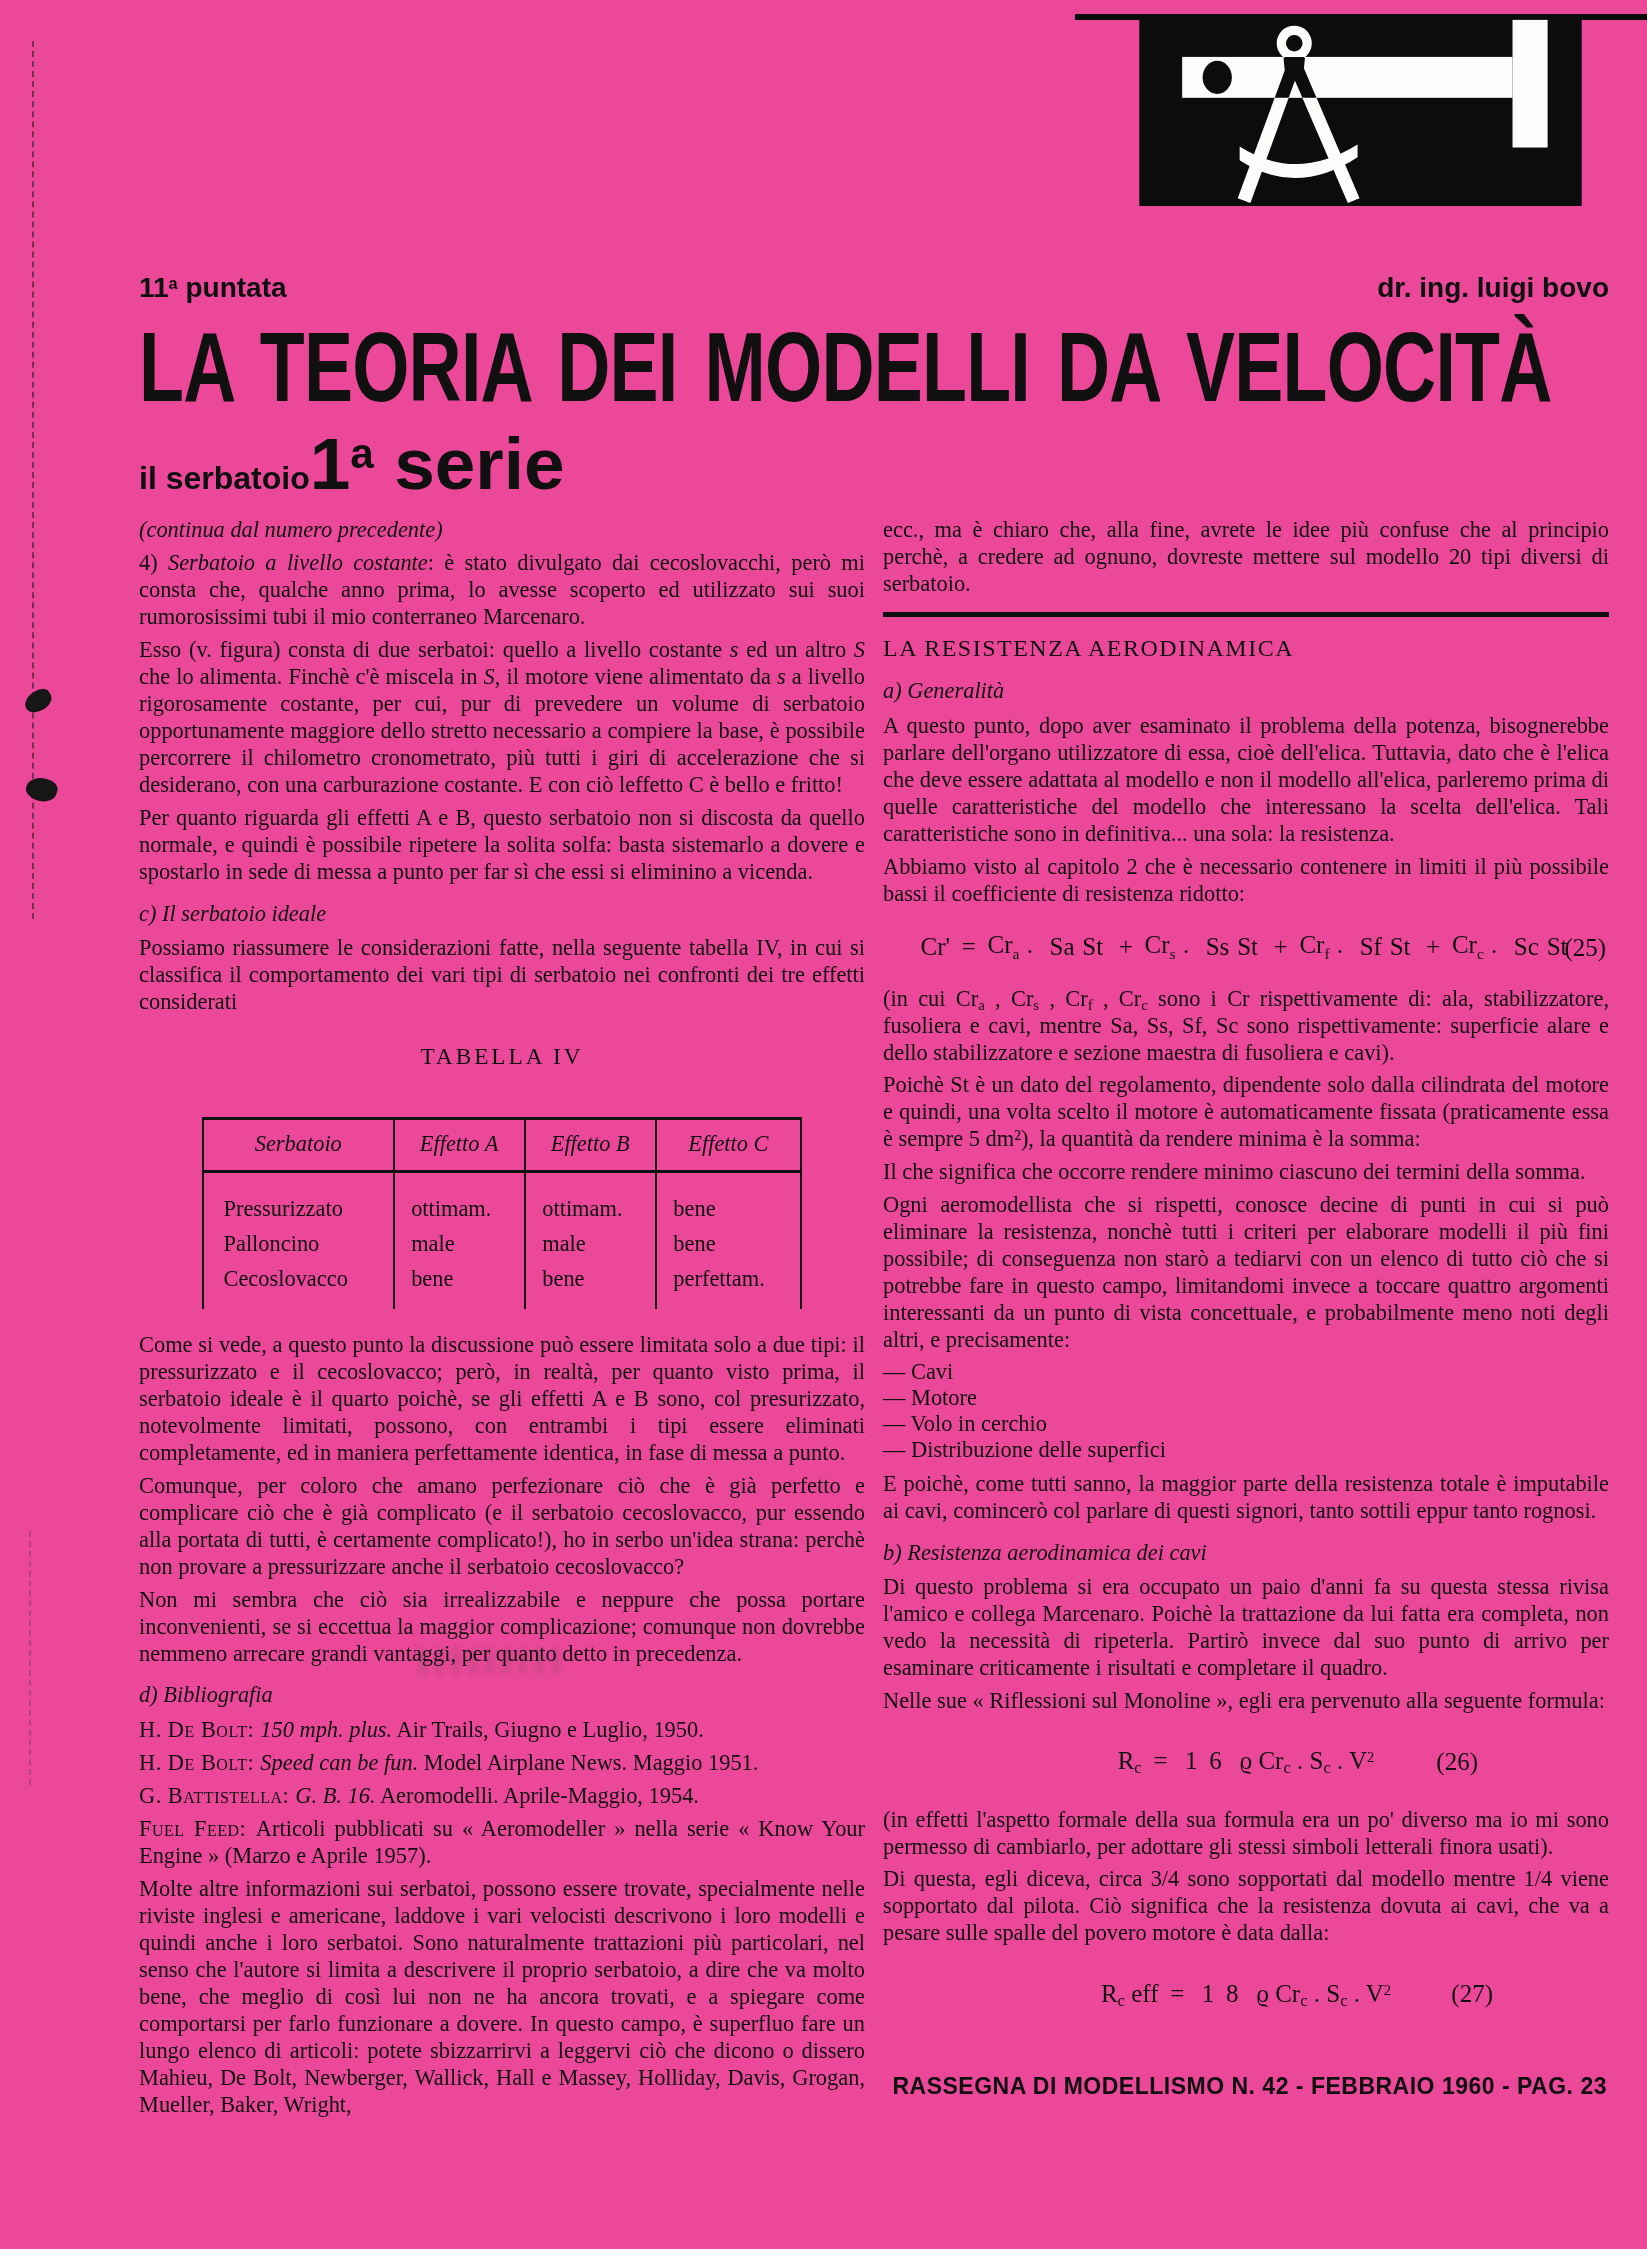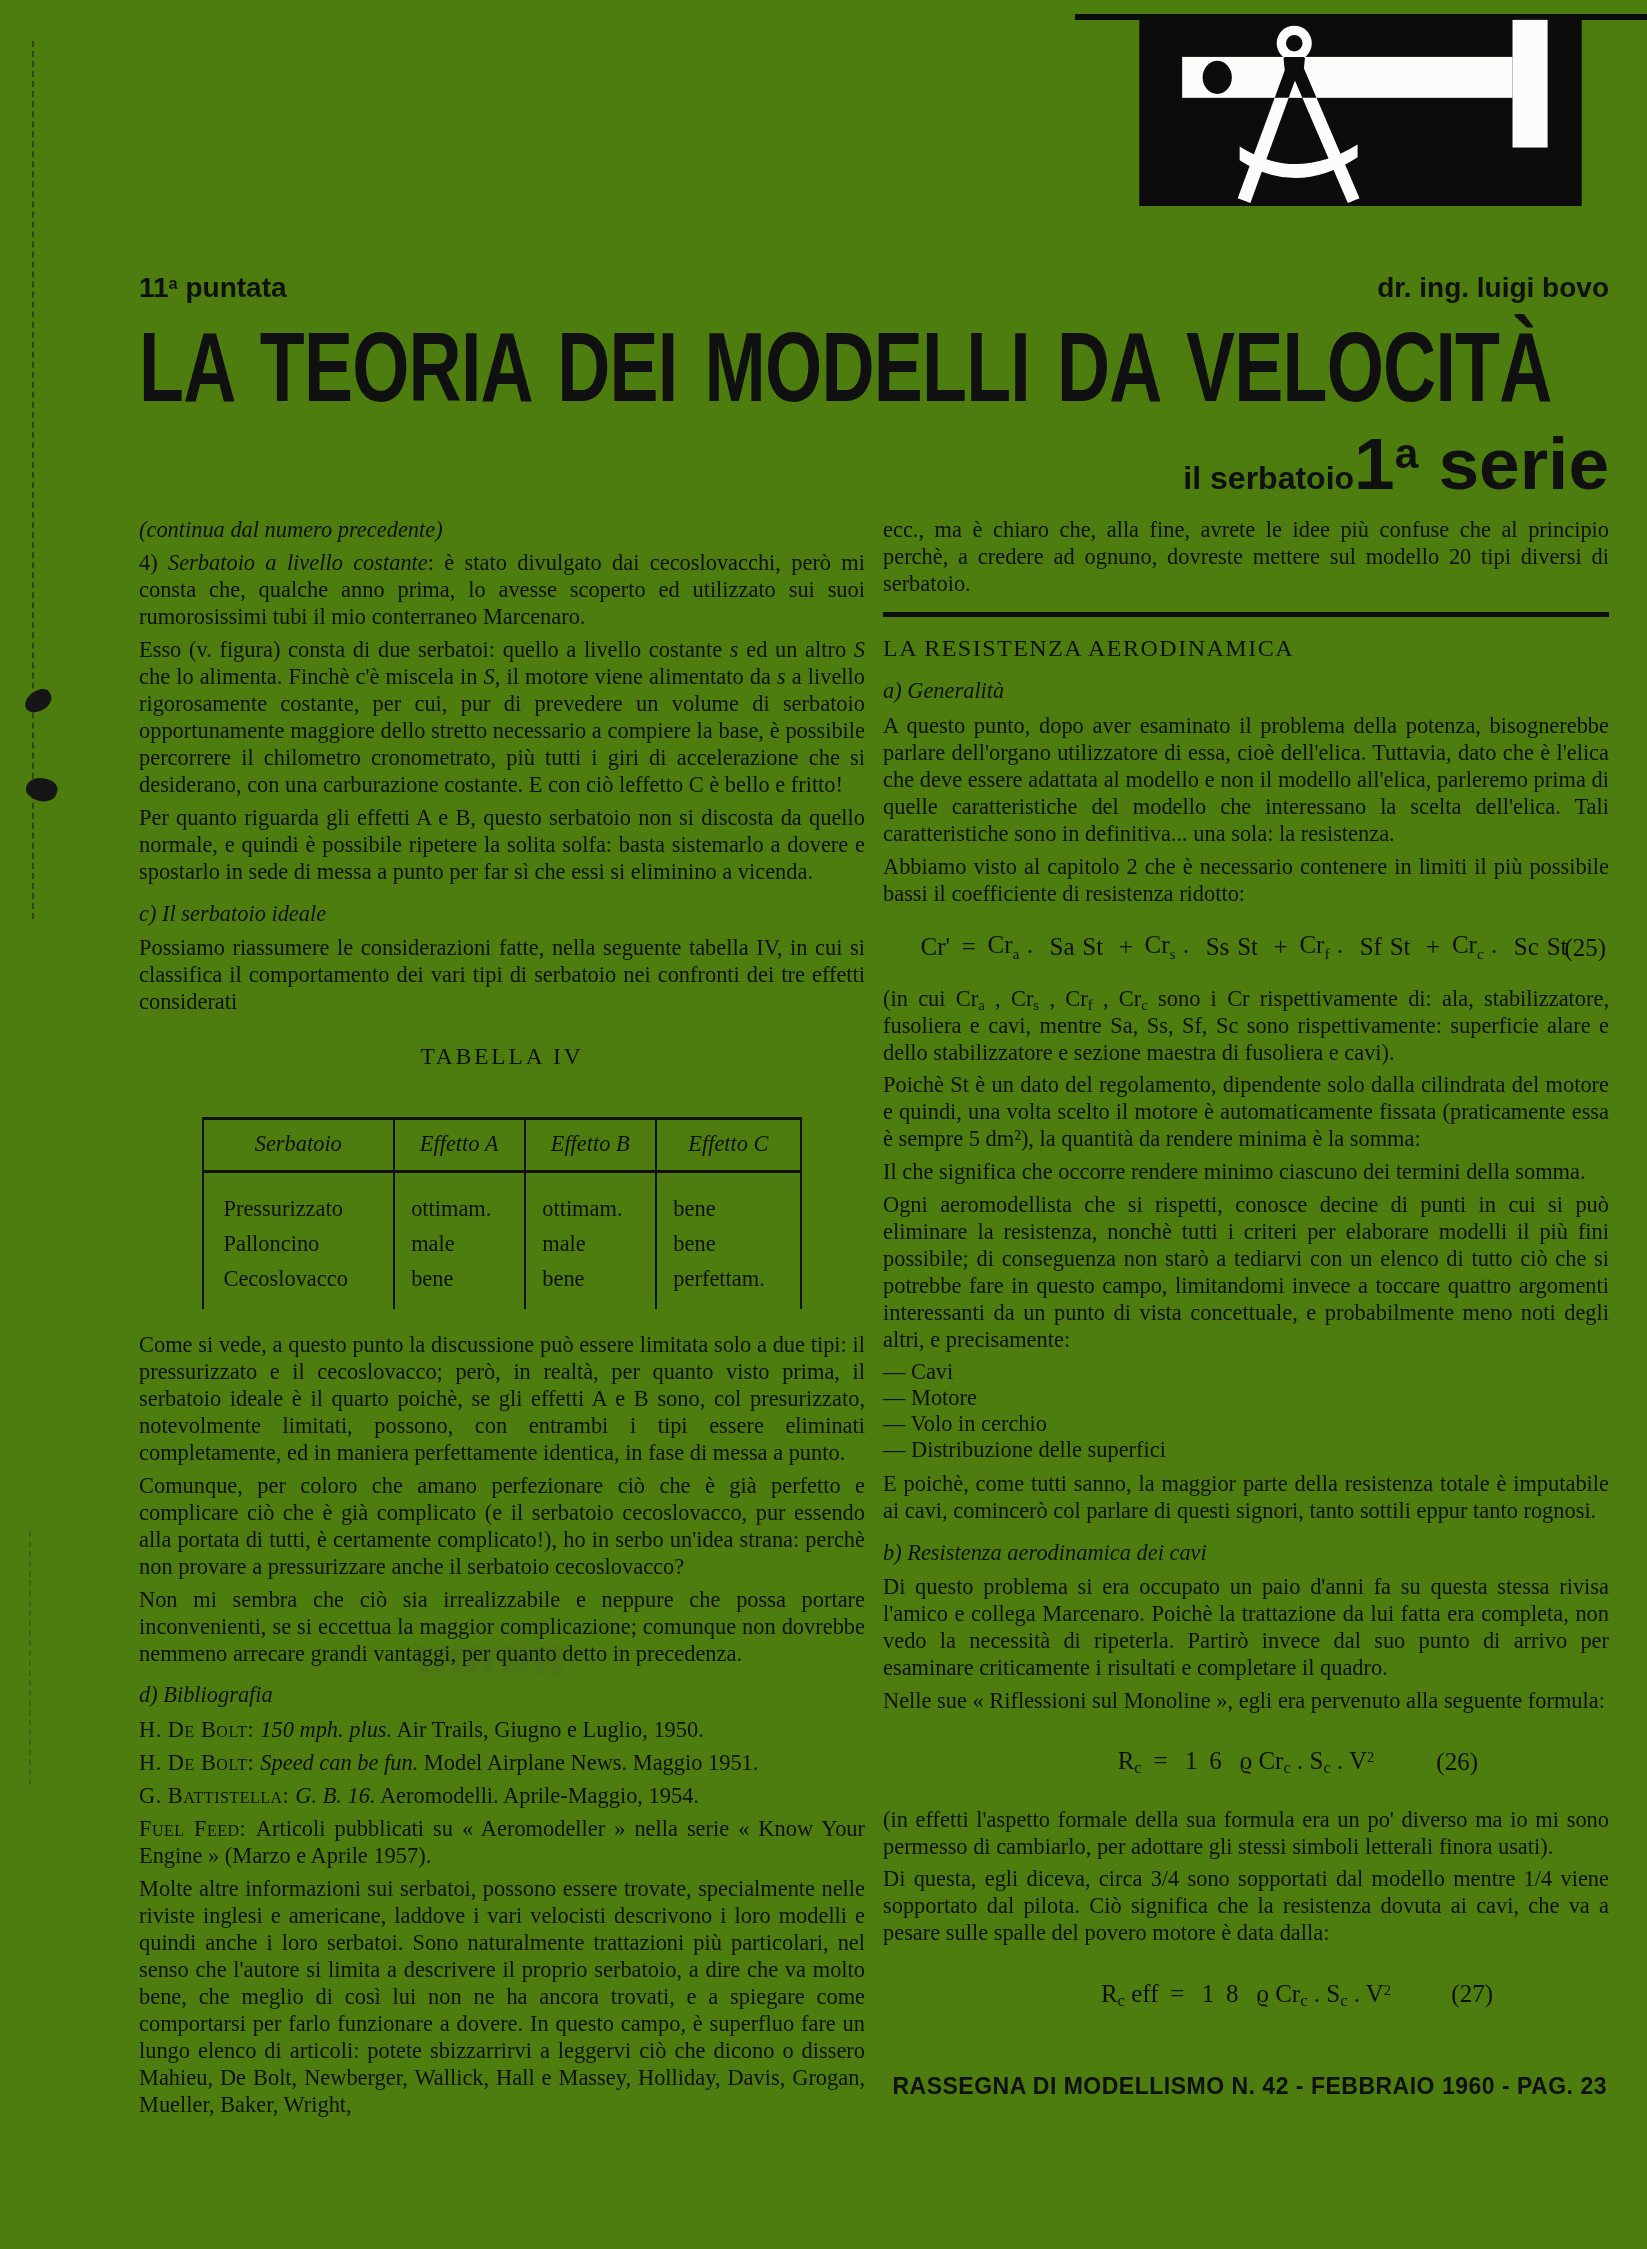--- a/index.html
+++ b/index.html
@@ -1,18 +1,18 @@
 <!DOCTYPE html>
 <html style="font-size:7.8px"><head>
 <meta charset="utf-8">
 <style>
   html,body{margin:0;padding:0;background:#e8e8e6;}
   .page{
     position:relative; width:1647px; height:2250px; margin:0 auto;
-    background:#4d7c0f; color:#101010; overflow:hidden;
+    background:#ec4899; color:#101010; overflow:hidden;
     font-family:"Liberation Serif","DejaVu Serif",serif;
   }
   
   .edge-dashes{position:absolute; left:32px; top:41px; width:0; height:878px;
     border-left:2.9px dashed rgba(25,25,25,.55);}
   .edge-dashes2{position:absolute; left:29px; top:1531px; width:0; height:254px;
     border-left:2.4px dashed rgba(25,25,25,.22);}
   .blot{position:absolute; background:#161616; border-radius:62% 40% 55% 48%;}
   .blot1{left:24.4px; top:691px; width:28px; height:19.5px; transform:rotate(-26deg);}
   .blot2{left:26px; top:778px; width:31px; height:23.4px; transform:rotate(16deg);}
@@ -24,21 +24,21 @@
   .logo{position:absolute; left:1139px; top:14.6px; width:443px; height:191px;}
   .logo svg{display:block; width:100%; height:100%;}
   
   .content{position:absolute; left:139px; top:273px; width:1470px;}
   .masthead-row{display:flex; justify-content:space-between; align-items:baseline;
     font-family:"Liberation Sans",sans-serif; font-weight:700; font-size:28px; line-height:1.1;}
   .title-wrap{margin-top:6.8px; height:123px; overflow:visible;}
   .title{font-family:"Liberation Sans",sans-serif; font-weight:700; font-size:98px; line-height:1.15;
     white-space:nowrap; letter-spacing:-1px; word-spacing:.10em;
     transform:scaleX(.75); transform-origin:left center;}
-  .subtitle-row{display:flex; justify-content:flex-end; align-items:baseline; margin-top:-6.8px;}
+  .subtitle-row{display:flex; justify-content:flex-start; align-items:baseline; margin-top:-6.8px;}
   .kicker{font-family:"Liberation Sans",sans-serif; font-weight:700; font-size:32px;}
   .series{font-family:"Liberation Sans",sans-serif; font-weight:700; font-size:73px; line-height:1;}
   .cols{display:flex; gap:18px; margin-top:16.6px; align-items:flex-start;}
   .col{flex:1 1 0; min-width:0;}
   
   .col p{margin:0 0 5.9px; text-align:justify; font-size:22.4px; line-height:27px;}
   .continua{font-style:italic;}
   .subhead{font-style:italic; margin-top:14.6px !important; margin-bottom:7.8px !important;}
   .sect{font-size:24px; letter-spacing:1.5px; margin:16.6px 0 6.8px; font-weight:500;}
   .rule{border-top:5.9px solid #0e0e0e; margin:14.6px 0 18.5px;}

